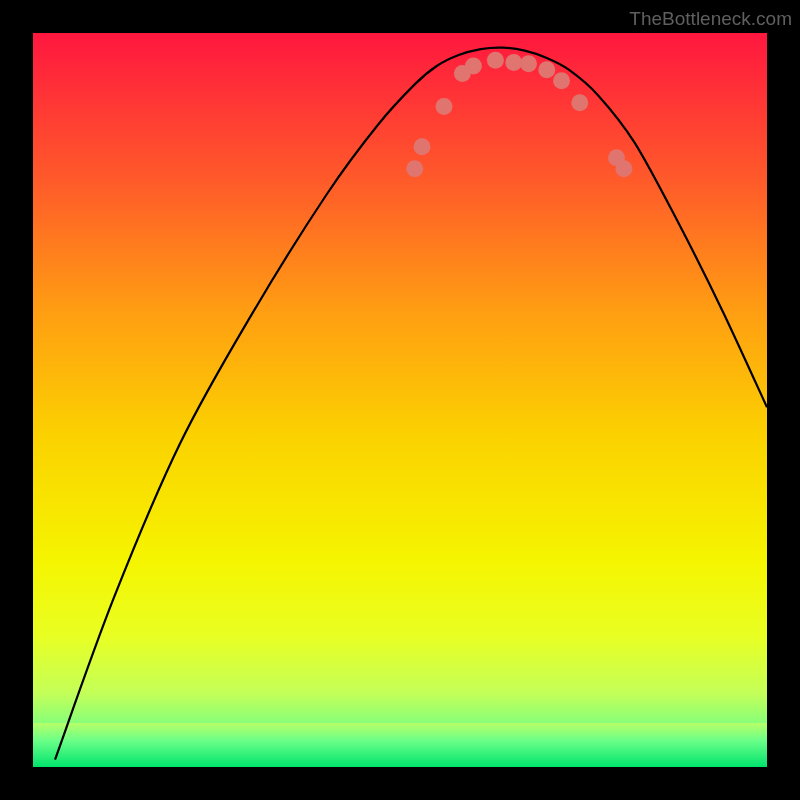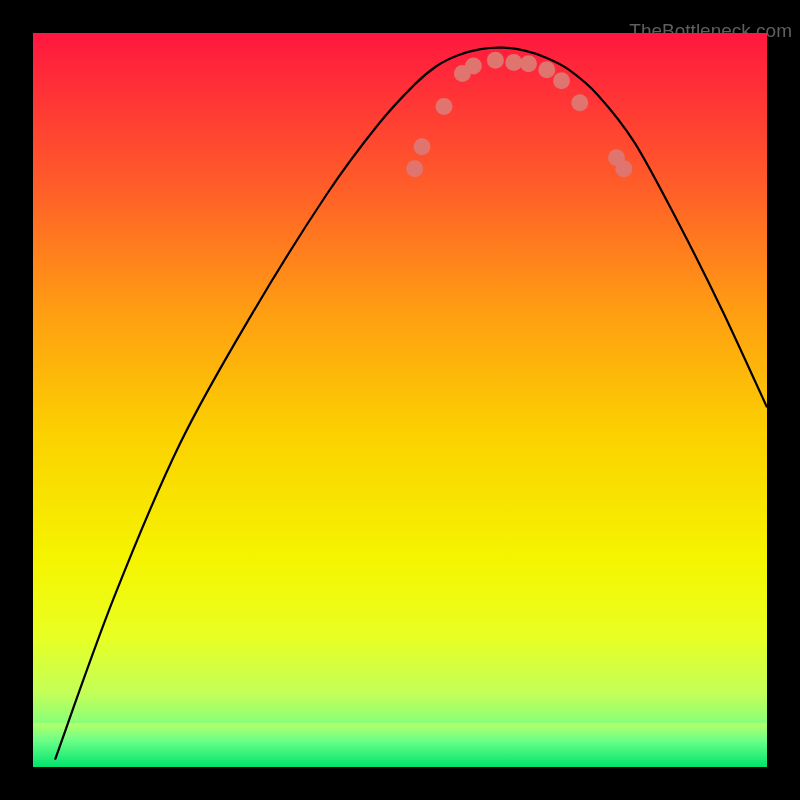--- a/index.html
+++ b/index.html
@@ -1,18 +1,18 @@
 <!DOCTYPE html>
 <html><head>
   <meta charset="utf-8">
   <style>
     body { margin:0; padding:0; background:#000; width:800px; height:800px; position:relative; }
     .outer { width:800px; height:800px; background:#000; position:relative; }
     .plot { position:absolute; left:33px; top:33px; width:734px; height:734px; }
-    .attrib { position:absolute; right:8px; top:20px; color:#5f5f5f; font:19px Arial; }
+    .attrib { position:absolute; right:8px; top:8px; color:#5f5f5f; font:19px Arial; }
   </style>
 </head>
 <body>
 
 <div class="outer">
   <div class="attrib">TheBottleneck.com</div>
   <div class="plot">
     <svg width="734" height="734" viewBox="0 0 734 734">
       <defs>
         <linearGradient id="bg" x1="0" y1="0" x2="0" y2="1">

